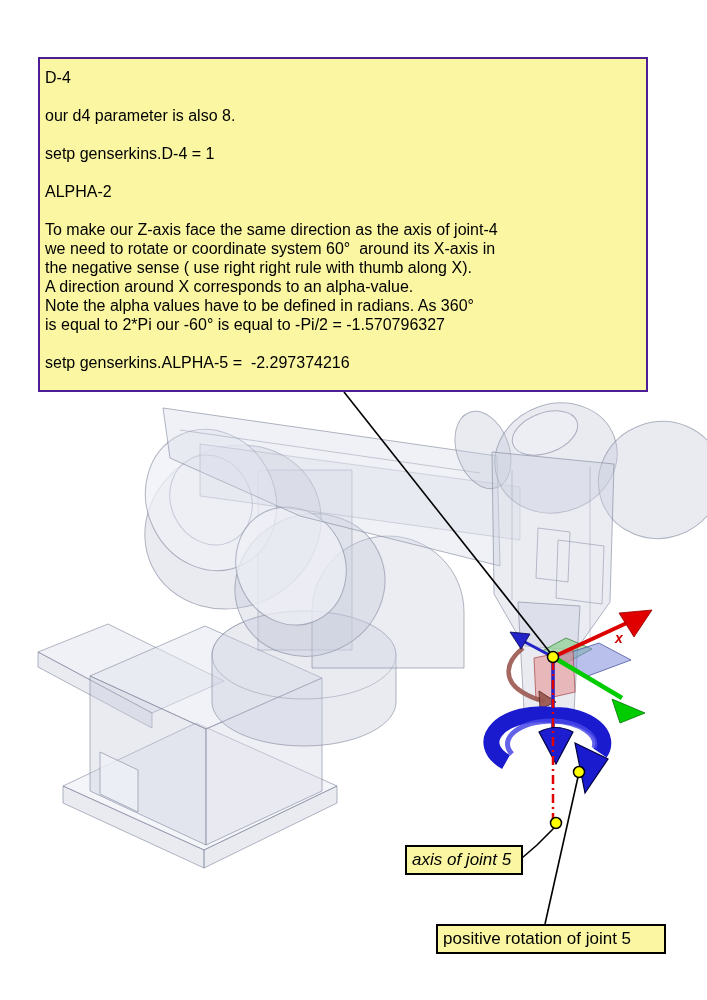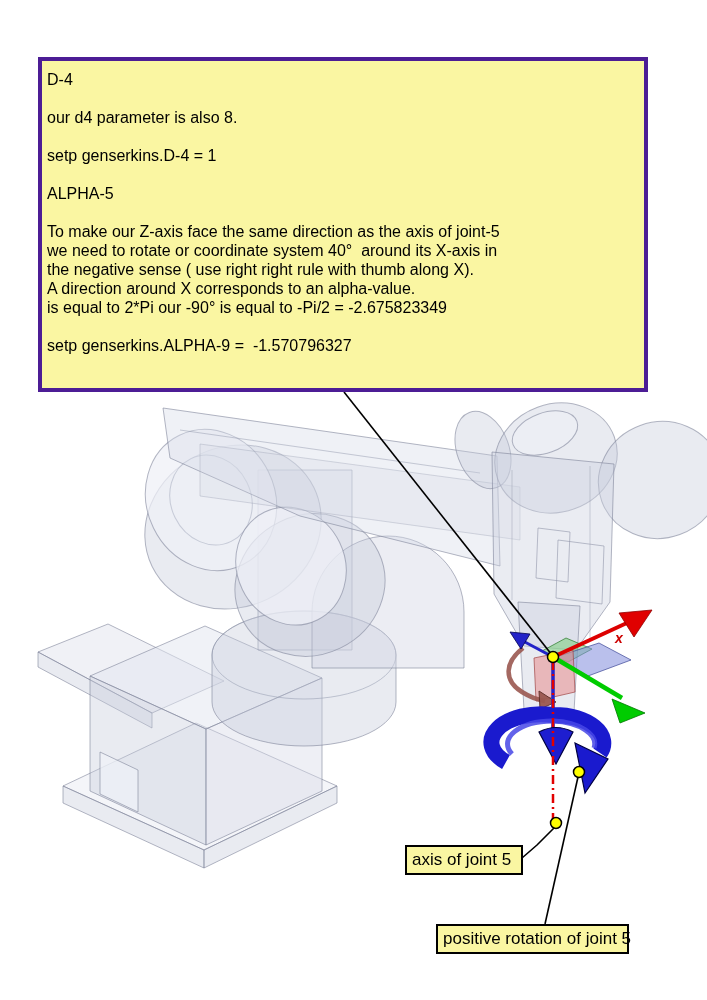--- a/index.html
+++ b/index.html
@@ -3,31 +3,31 @@
 <meta charset="utf-8">
 <style>
   html,body{margin:0;padding:0;background:#ffffff;}
   #stage{
     position:relative;width:707px;height:1000px;background:#ffffff;
     overflow:hidden;font-family:"Liberation Sans", sans-serif;
   }
   #scene{position:absolute;left:0;top:0;}
   .notebox{
     position:absolute;left:38px;top:57px;width:610px;height:335px;
-    background:#FAF6A2;border:4px solid #4c1d95;box-sizing:border-box;
+    background:#FAF6A2;border:2px solid #4c1d95;box-sizing:border-box;
     padding:9px 4px 0 5px;color:#000;font-size:16px;line-height:19px;
   }
   .tline{min-height:19px;white-space:pre;}
   .callout{
     position:absolute;background:#FAF6A2;border:2px solid #000;
     box-sizing:border-box;color:#000;font-size:17px;line-height:26px;
     padding:0 5px;white-space:nowrap;
   }
-  #callout-axis{left:405px;top:845px;width:118px;height:30px;}
-  #callout-rot{left:436px;top:924px;width:193px;height:30px;}
+  #callout-axis{left:405px;top:845px;width:118px;height:30px;font-style:italic;}
+  #callout-rot{left:436px;top:924px;width:230px;height:30px;}
 </style>
 </head>
 <body>
 
 <div id="stage">
 
   <svg id="scene" width="707" height="1000" viewBox="0 0 707 1000">
     <defs></defs>
 
     <g fill="rgba(198,202,218,0.38)" stroke="rgba(128,134,155,0.6)" stroke-width="1">
@@ -135,27 +135,28 @@
     </g>
   </svg>
 
   <div class="notebox">
     <div class="tline">D-4</div>
     <div class="tline"></div>
     <div class="tline">our d4 parameter is also 8.</div>
     <div class="tline"></div>
     <div class="tline">setp genserkins.D-4 = 1</div>
     <div class="tline"></div>
-    <div class="tline">ALPHA-5</div>
+    <div class="tline">ALPHA-2</div>
     <div class="tline"></div>
-    <div class="tline">To make our Z-axis face the same direction as the axis of joint-5</div>
-    <div class="tline">we need to rotate or coordinate system 40°  around its X-axis in</div>
+    <div class="tline">To make our Z-axis face the same direction as the axis of joint-4</div>
+    <div class="tline">we need to rotate or coordinate system 60°  around its X-axis in</div>
     <div class="tline">the negative sense ( use right right rule with thumb along X).</div>
     <div class="tline">A direction around X corresponds to an alpha-value.</div>
-    <div class="tline">is equal to 2*Pi our -90° is equal to -Pi/2 = -2.675823349</div>
+    <div class="tline">Note the alpha values have to be defined in radians. As 360°</div>
+    <div class="tline">is equal to 2*Pi our -60° is equal to -Pi/2 = -1.570796327</div>
     <div class="tline"></div>
-    <div class="tline">setp genserkins.ALPHA-9 =  -1.570796327</div>
+    <div class="tline">setp genserkins.ALPHA-5 =  -2.297374216</div>
   </div>
 
   <div id="callout-axis" class="callout">axis of joint 5</div>
   <div id="callout-rot" class="callout">positive rotation of joint 5</div>
 
 </div>
 
 </body></html>

